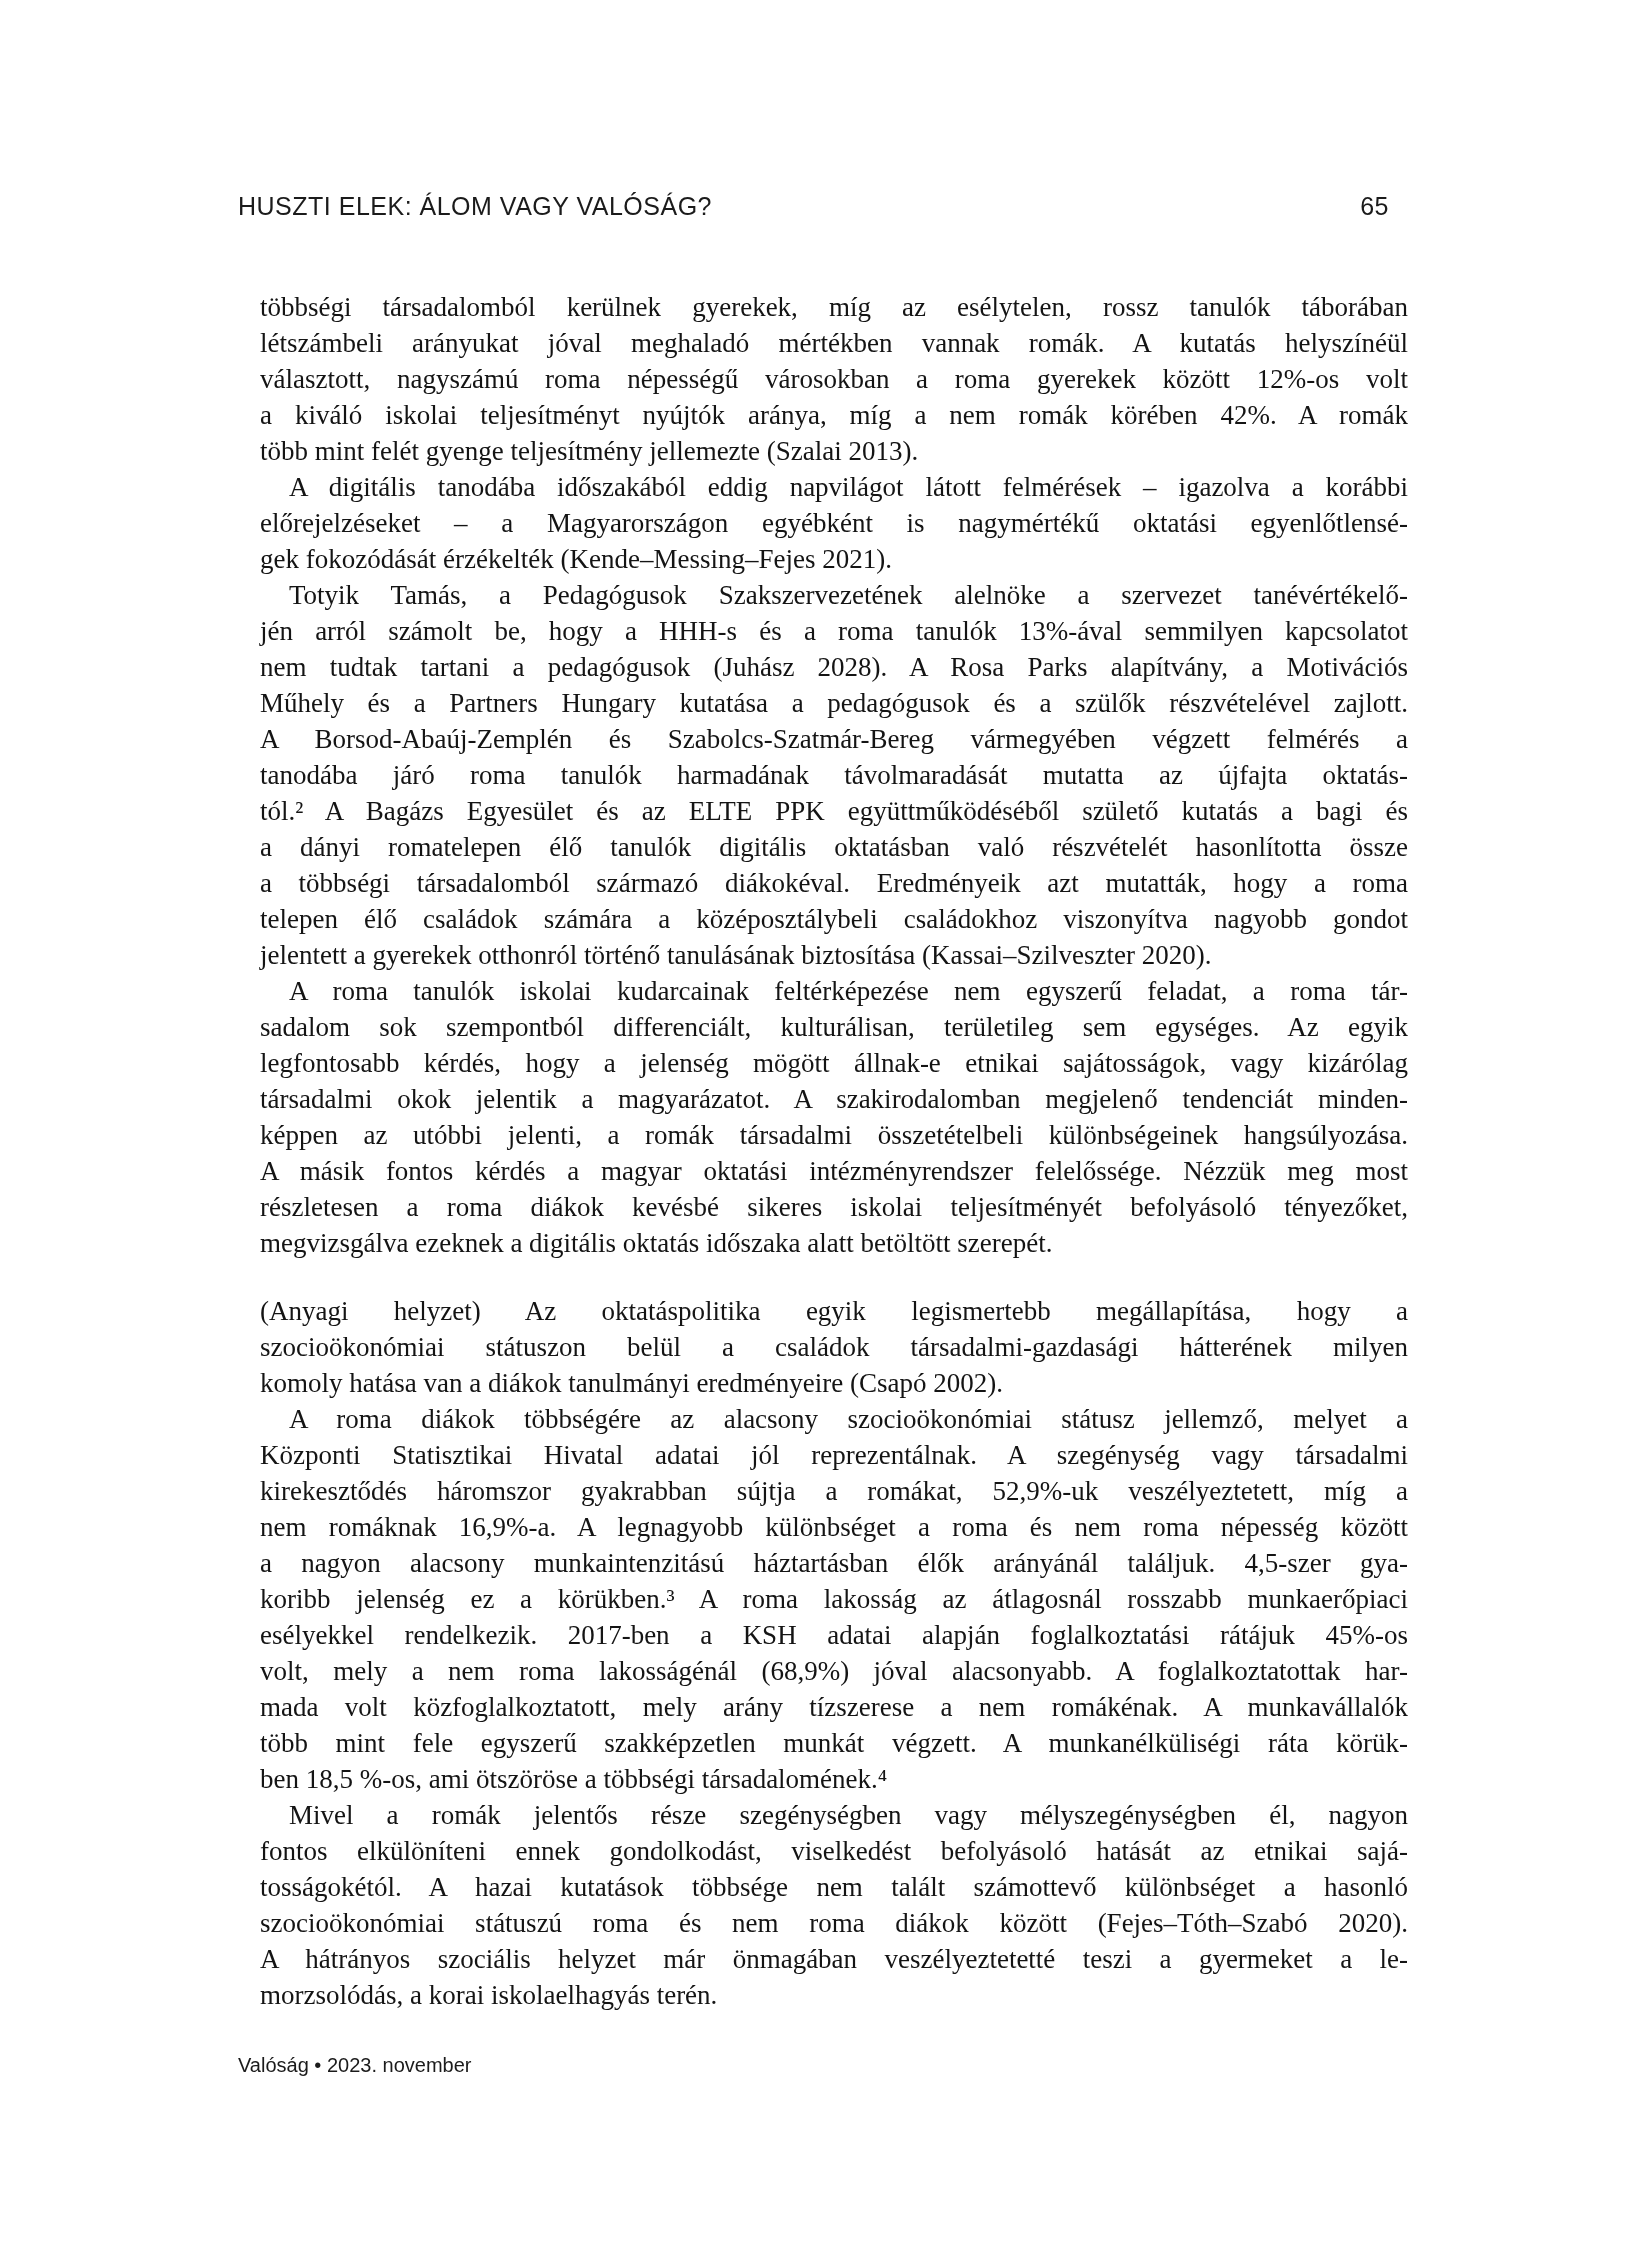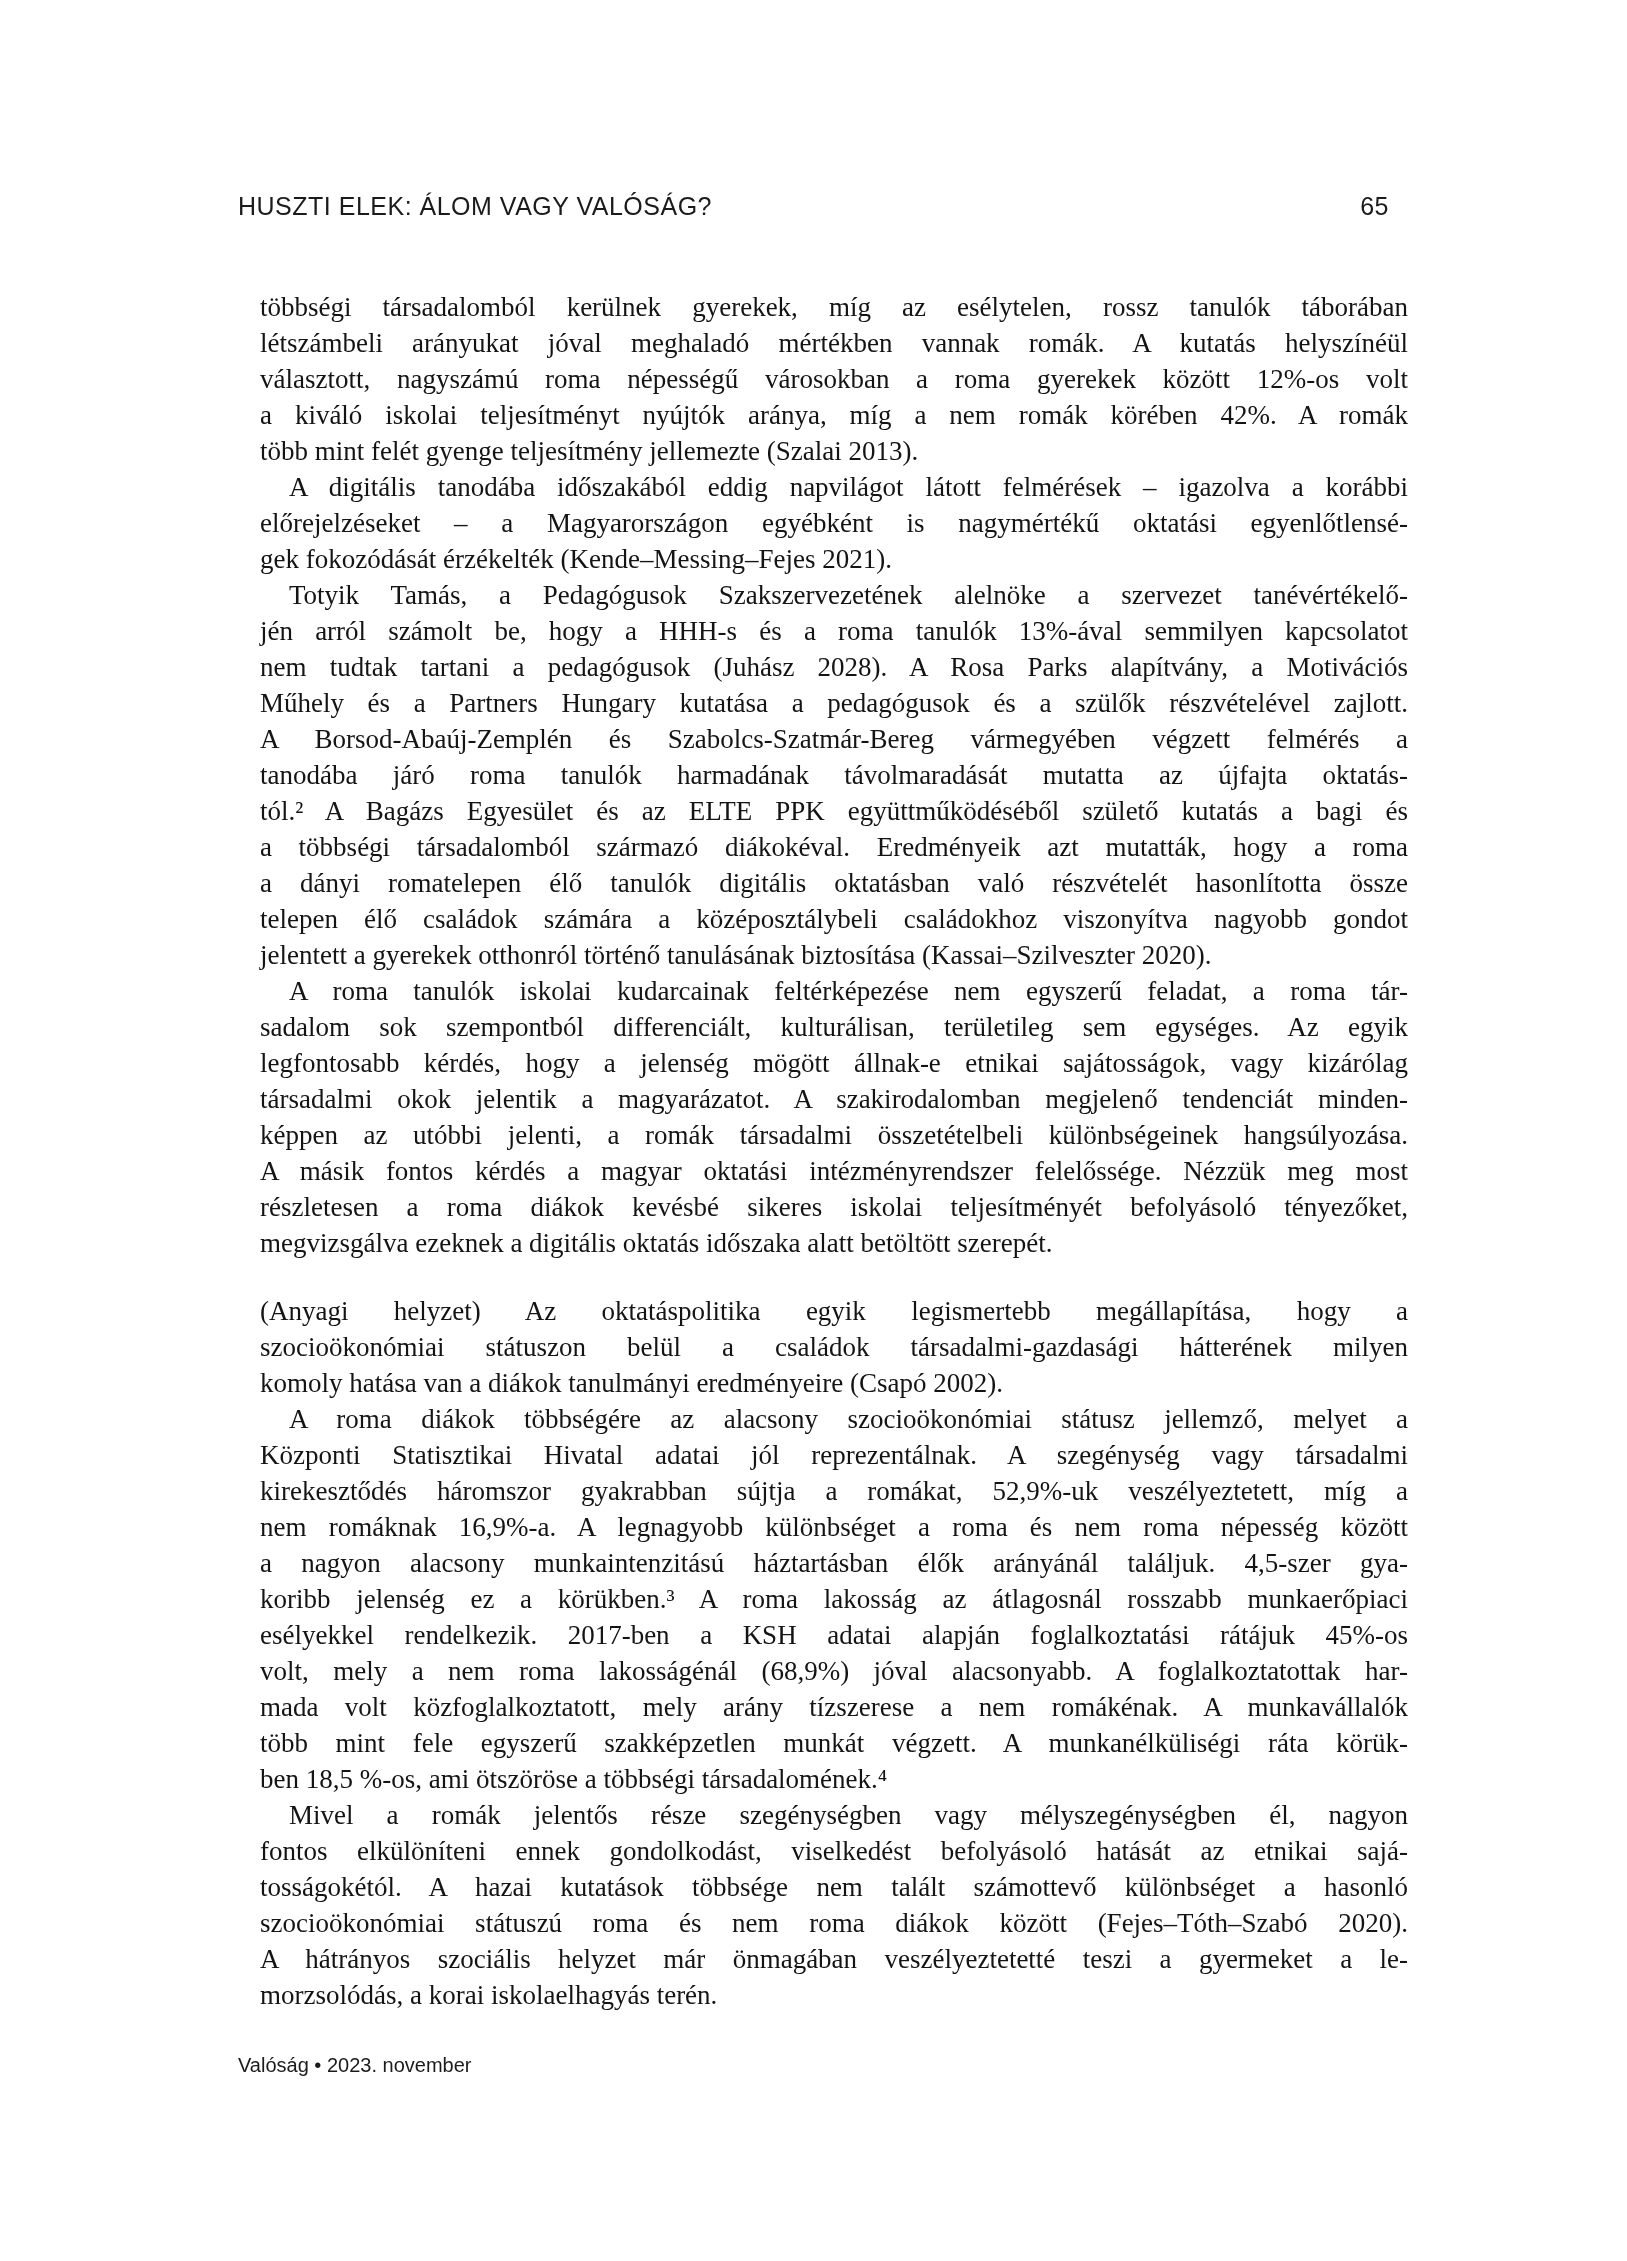--- a/index.html
+++ b/index.html
@@ -80,22 +80,22 @@
         <div class="line last">gek fokozódását érzékelték (Kende–Messing–Fejes 2021).</div>
       </div>
       <div class="para">
         <div class="line indent">Totyik Tamás, a Pedagógusok Szakszervezetének alelnöke a szervezet tanévértékelő-</div>
         <div class="line">jén arról számolt be, hogy a HHH-s és a roma tanulók 13%-ával semmilyen kapcsolatot</div>
         <div class="line">nem tudtak tartani a pedagógusok (Juhász 2028). A Rosa Parks alapítvány, a Motivációs</div>
         <div class="line">Műhely és a Partners Hungary kutatása a pedagógusok és a szülők részvételével zajlott.</div>
         <div class="line">A Borsod-Abaúj-Zemplén és Szabolcs-Szatmár-Bereg vármegyében végzett felmérés a</div>
         <div class="line">tanodába járó roma tanulók harmadának távolmaradását mutatta az újfajta oktatás-</div>
         <div class="line">tól.² A Bagázs Egyesület és az ELTE PPK együttműködéséből születő kutatás a bagi és</div>
+        <div class="line">a dányi romatelepen élő tanulók digitális oktatásban való részvételét hasonlította össze</div>
         <div class="line">a többségi társadalomból származó diákokéval. Eredményeik azt mutatták, hogy a roma</div>
-        <div class="line">a dányi romatelepen élő tanulók digitális oktatásban való részvételét hasonlította össze</div>
         <div class="line">telepen élő családok számára a középosztálybeli családokhoz viszonyítva nagyobb gondot</div>
         <div class="line last">jelentett a gyerekek otthonról történő tanulásának biztosítása (Kassai–Szilveszter 2020).</div>
       </div>
       <div class="para">
         <div class="line indent">A roma tanulók iskolai kudarcainak feltérképezése nem egyszerű feladat, a roma tár-</div>
         <div class="line">sadalom sok szempontból differenciált, kulturálisan, területileg sem egységes. Az egyik</div>
         <div class="line">legfontosabb kérdés, hogy a jelenség mögött állnak-e etnikai sajátosságok, vagy kizárólag</div>
         <div class="line">társadalmi okok jelentik a magyarázatot. A szakirodalomban megjelenő tendenciát minden-</div>
         <div class="line">képpen az utóbbi jelenti, a romák társadalmi összetételbeli különbségeinek hangsúlyozása.</div>
         <div class="line">A másik fontos kérdés a magyar oktatási intézményrendszer felelőssége. Nézzük meg most</div>

